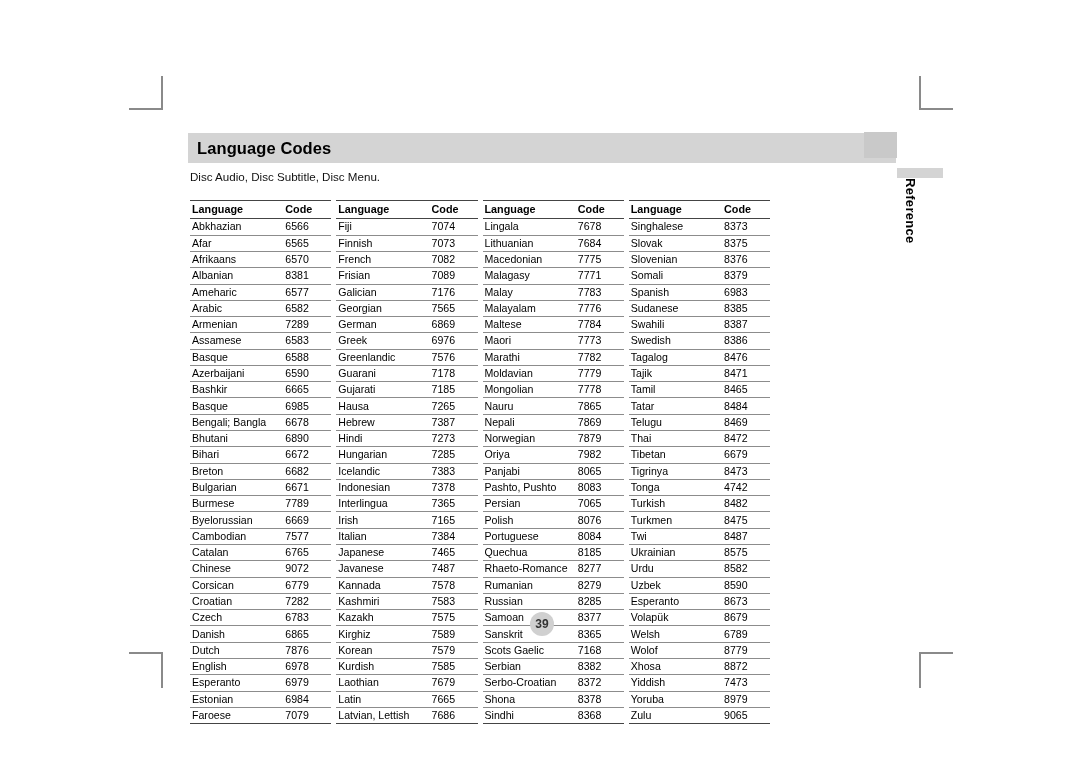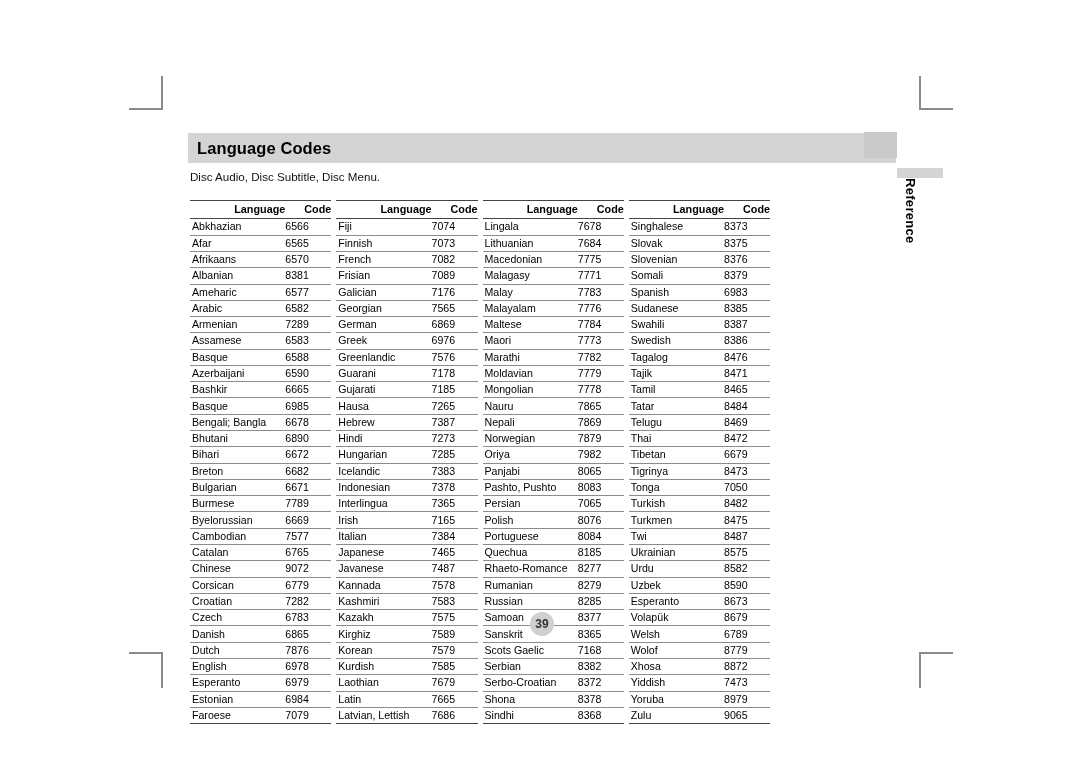--- a/index.html
+++ b/index.html
@@ -137,21 +137,20 @@
     padding: 2.1px 0 2.2px 2px;
     text-align: left;
     white-space: nowrap;
     overflow: hidden;
   }
   table.lang-table th {
     font-weight: bold;
     font-size: 10.8px;
     padding-top: 3px;
     padding-bottom: 3.4px;
-    text-align: right;
   }
   table.lang-table th.code-h,
   table.lang-table td.code-c {
     width: 46px;
     padding-left: 0px;
   }
   table.lang-table thead tr {
     border-top: 1.6px solid #444;
     border-bottom: 1.2px solid #444;
   }
@@ -689,21 +688,21 @@
               <tr>
                 <td>Tibetan</td>
                 <td class="code-c">6679</td>
               </tr>
               <tr>
                 <td>Tigrinya</td>
                 <td class="code-c">8473</td>
               </tr>
               <tr>
                 <td>Tonga</td>
-                <td class="code-c">7050</td>
+                <td class="code-c">4742</td>
               </tr>
               <tr>
                 <td>Turkish</td>
                 <td class="code-c">8482</td>
               </tr>
               <tr>
                 <td>Turkmen</td>
                 <td class="code-c">8475</td>
               </tr>
               <tr>

